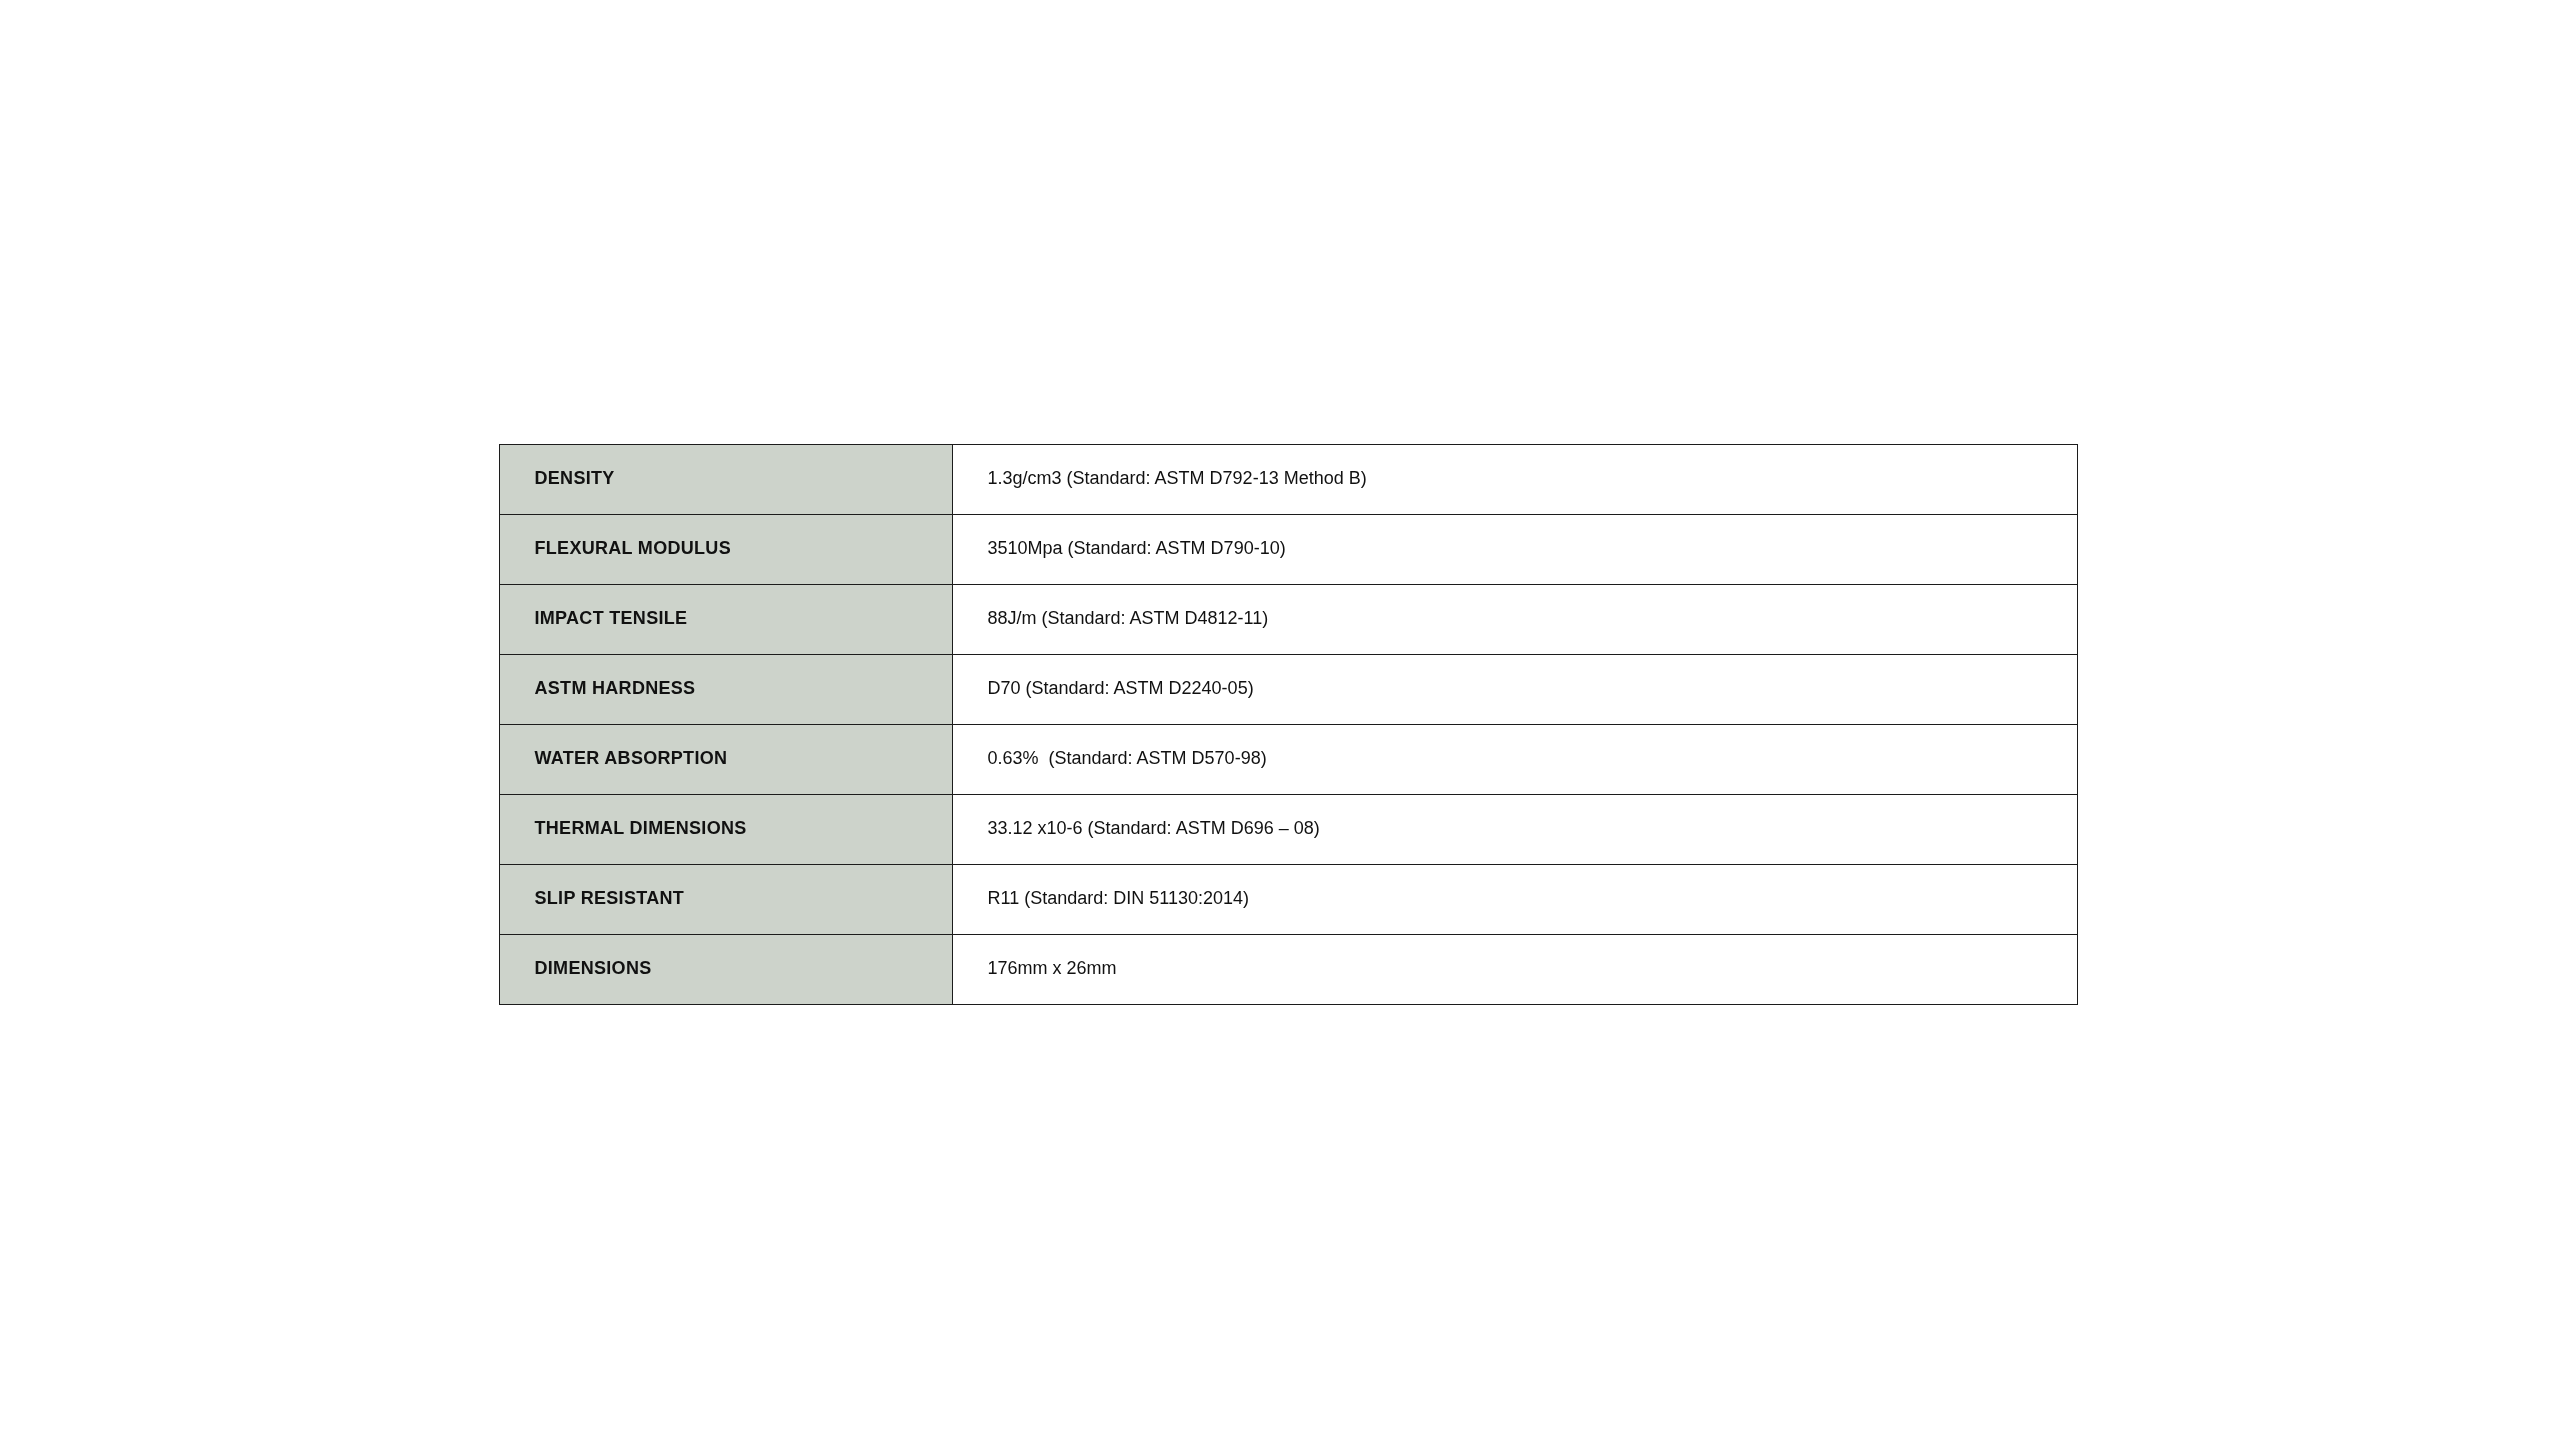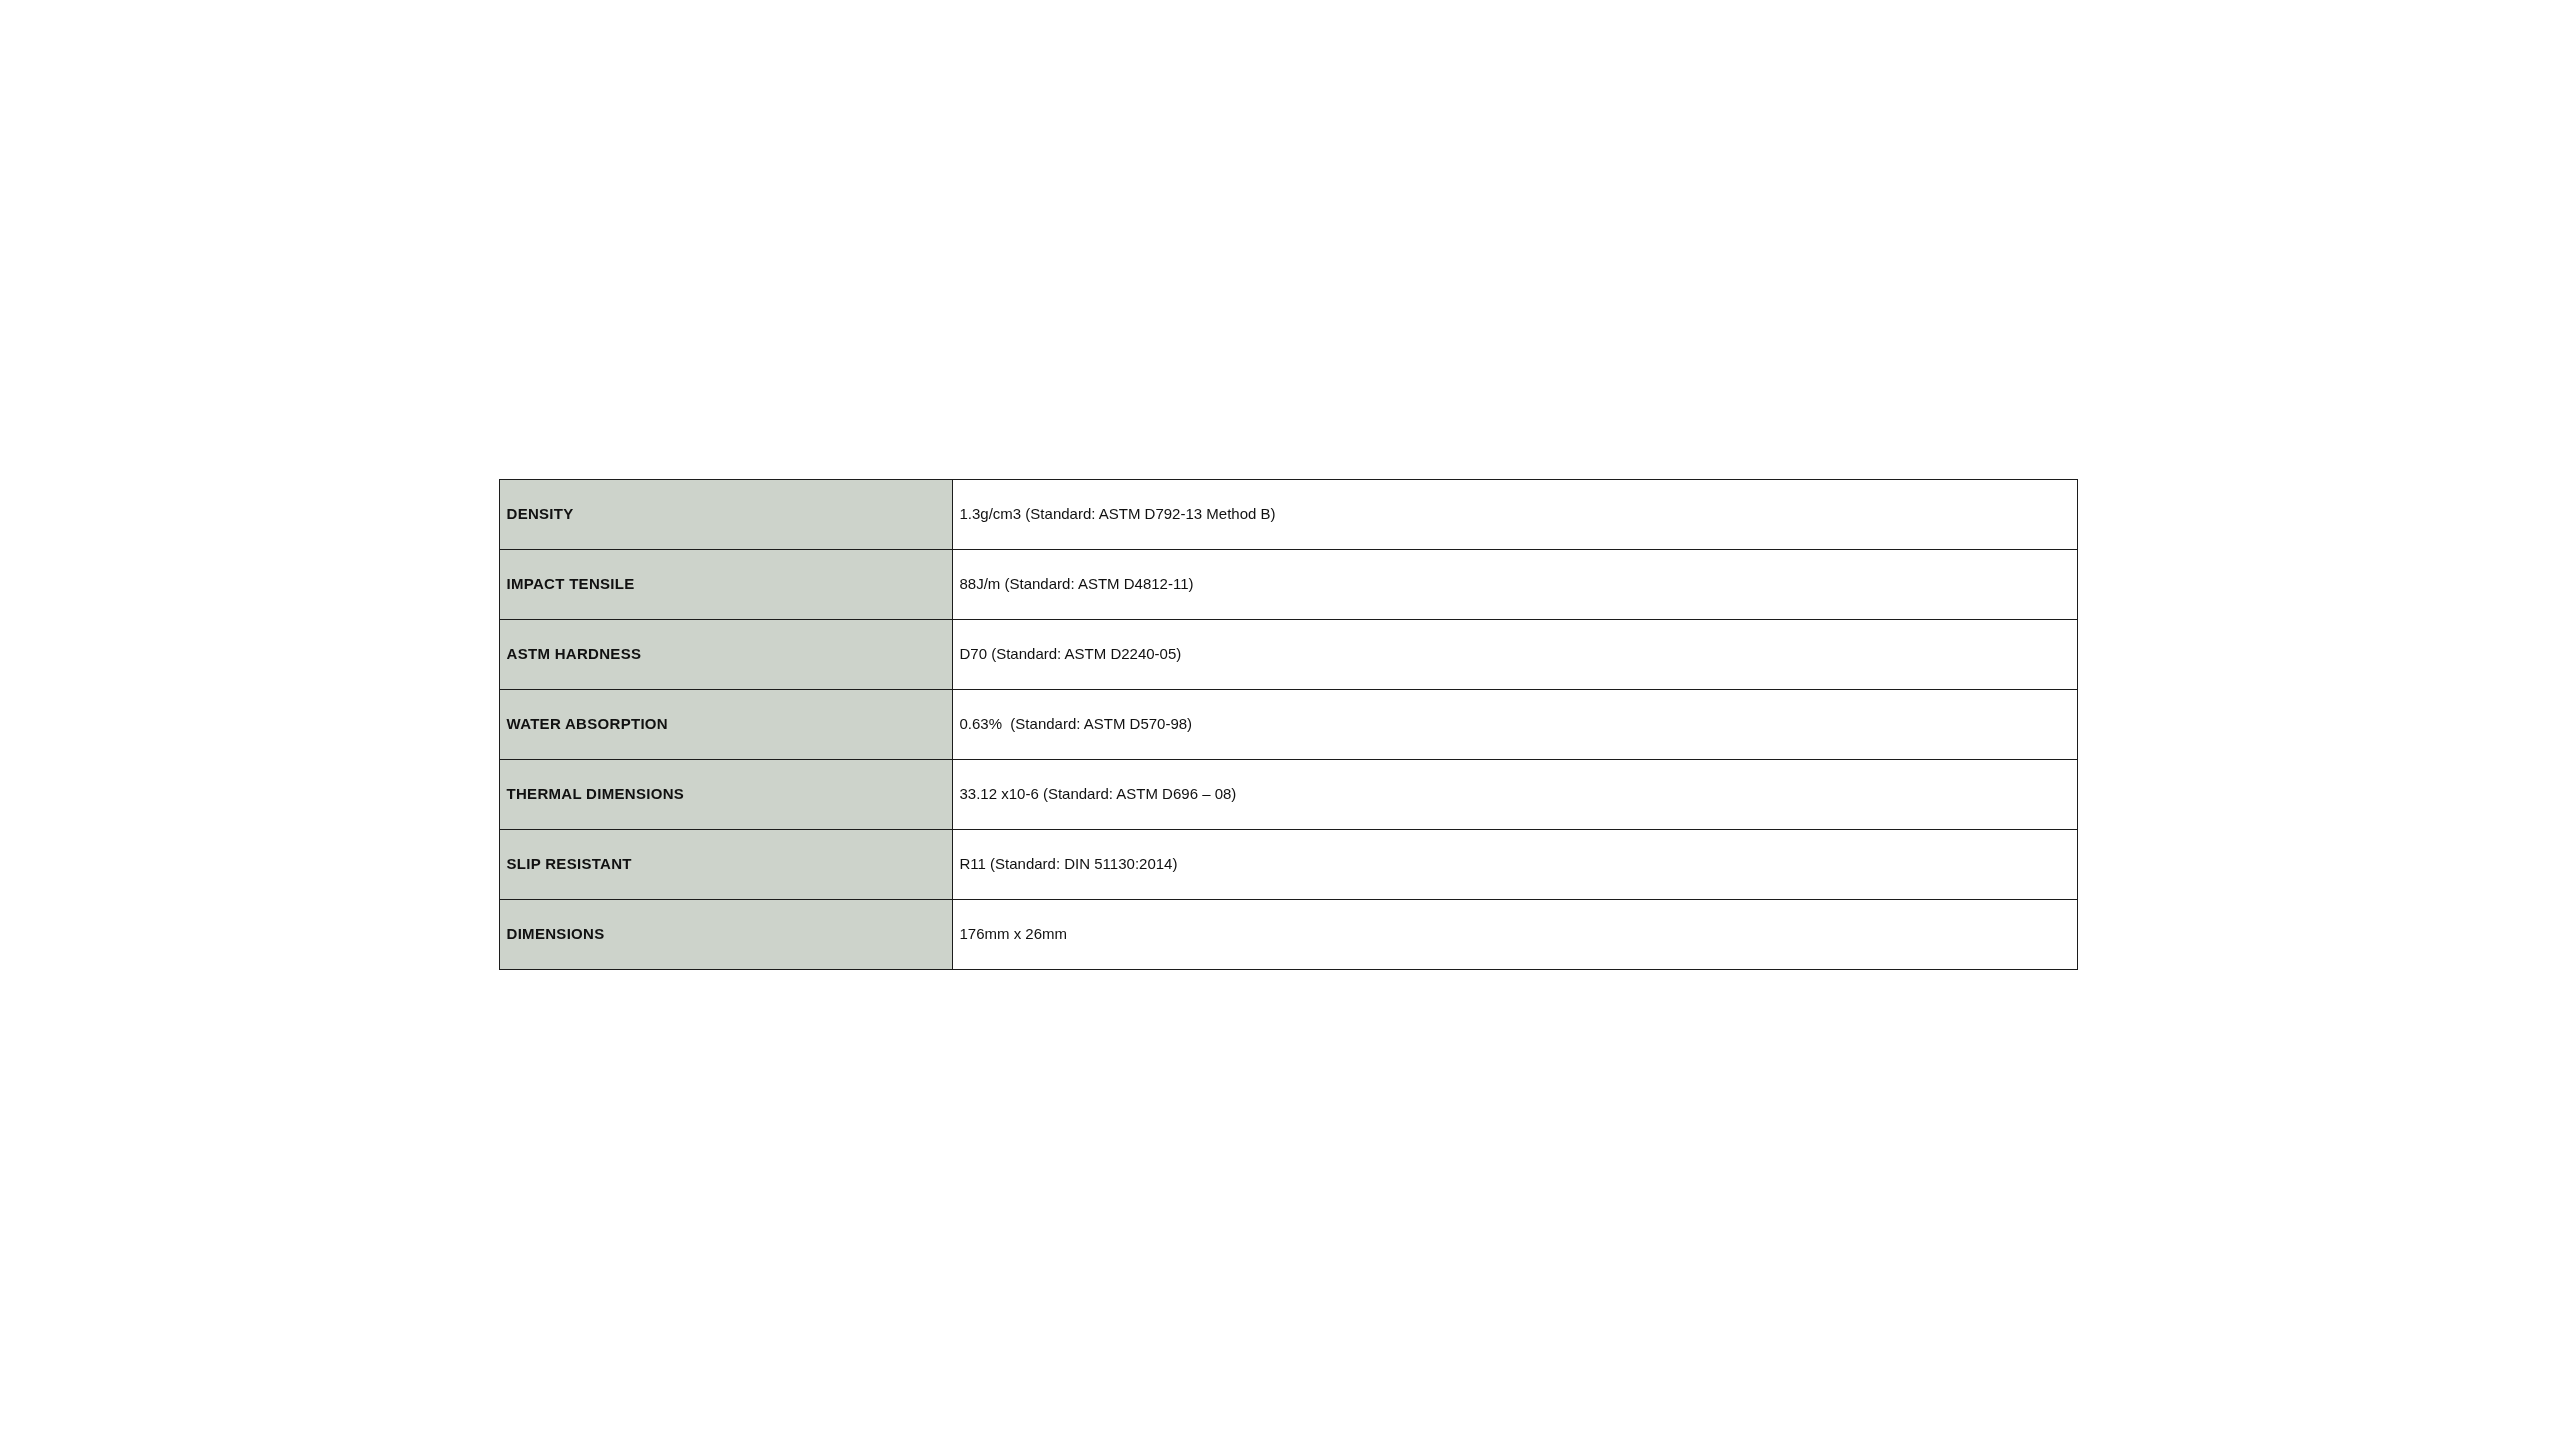--- a/index.html
+++ b/index.html
@@ -17,23 +17,23 @@
     color: #111111;
   }
   table.specs {
     width: 1579px;
     border-collapse: collapse;
     table-layout: fixed;
   }
   table.specs td {
     border: 1.3px solid #1c1c1c;
     height: 70px;
-    font-size: 15px;
+    font-size: 18px;
     line-height: 1.2;
-    padding: 0 7px;
+    padding: 0 35px;
     vertical-align: middle;
     box-sizing: border-box;
   }
   td.prop-cell {
     width: 453px;
     background: #cdd3cb;
     font-weight: bold;
     letter-spacing: 0.3px;
   }
   td.value-cell {
@@ -44,20 +44,24 @@
   }
 </style>
 </head>
 <body>
 
 <table class="specs">
   <tbody>
     <tr>
       <td class="prop-cell">DENSITY</td>
       <td class="value-cell">1.3g/cm3 (Standard: ASTM D792-13 Method B)</td>
+    </tr>
+    <tr>
+      <td class="prop-cell">FLEXURAL MODULUS</td>
+      <td class="value-cell">3510Mpa (Standard: ASTM D790-10)</td>
     </tr>
     <tr>
       <td class="prop-cell">IMPACT TENSILE</td>
       <td class="value-cell">88J/m (Standard: ASTM D4812-11)</td>
     </tr>
     <tr>
       <td class="prop-cell">ASTM HARDNESS</td>
       <td class="value-cell">D70 (Standard: ASTM D2240-05)</td>
     </tr>
     <tr>

